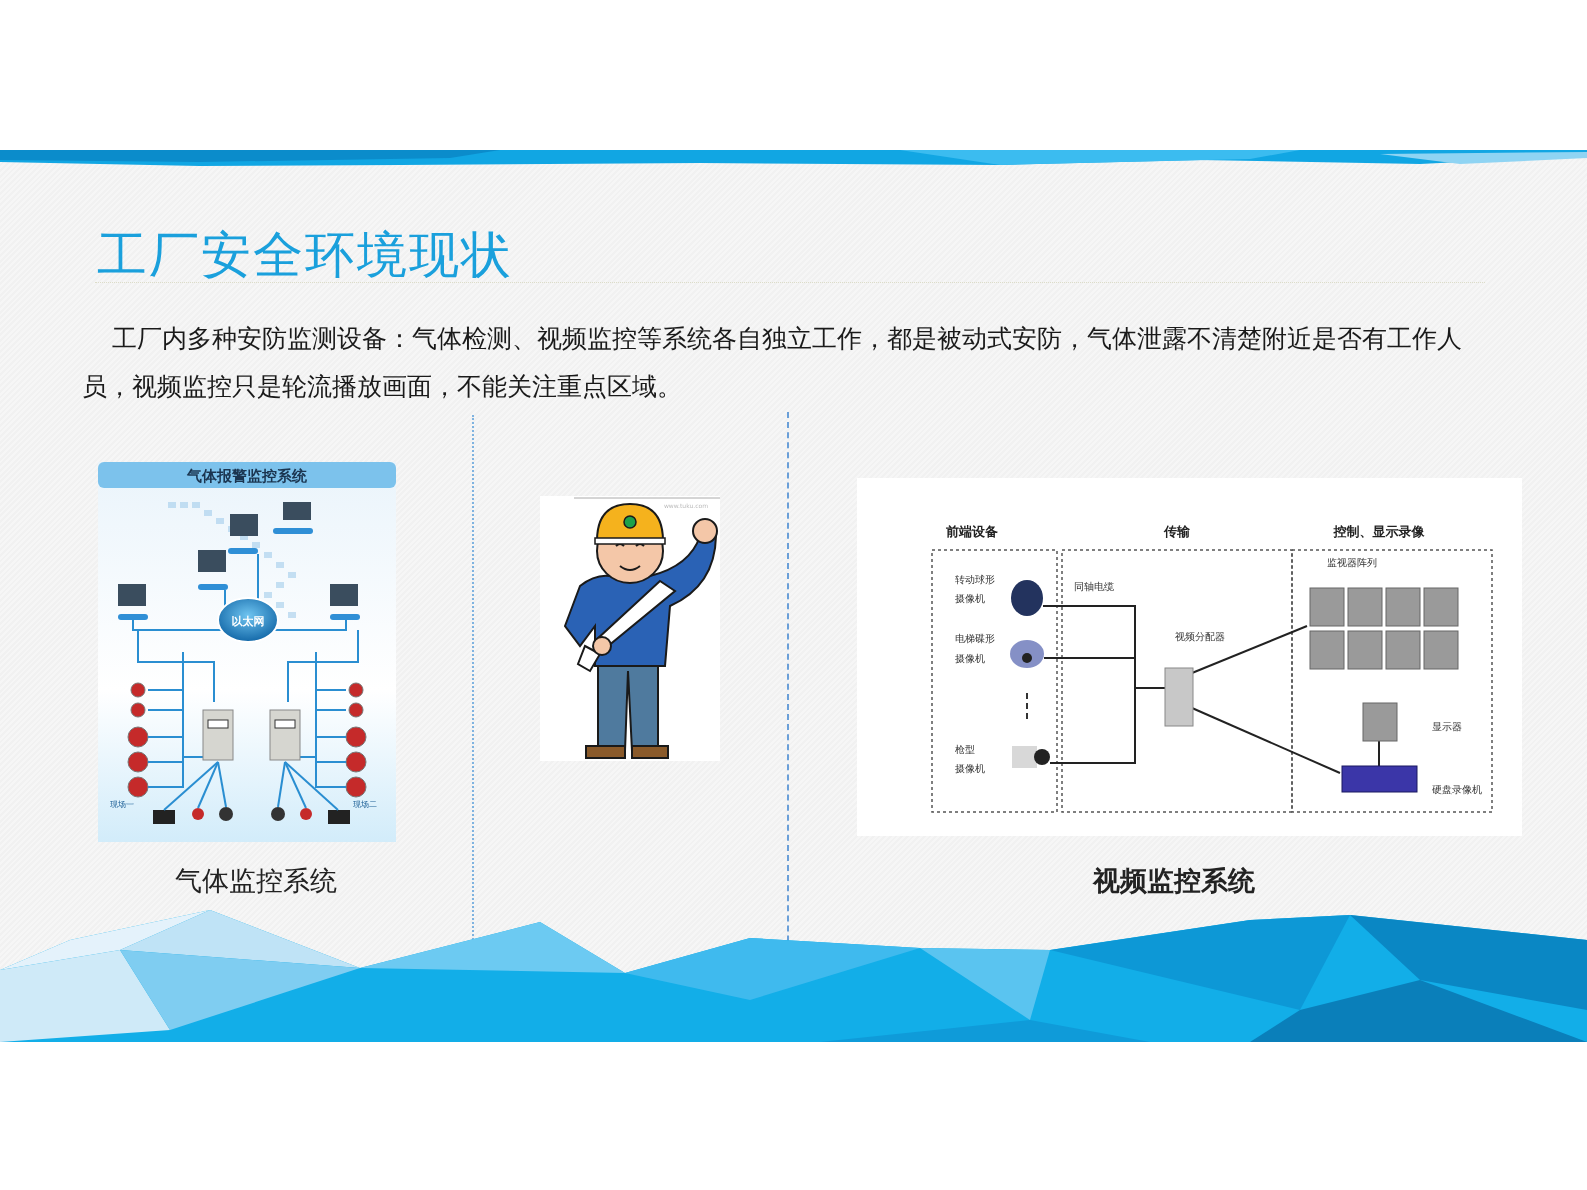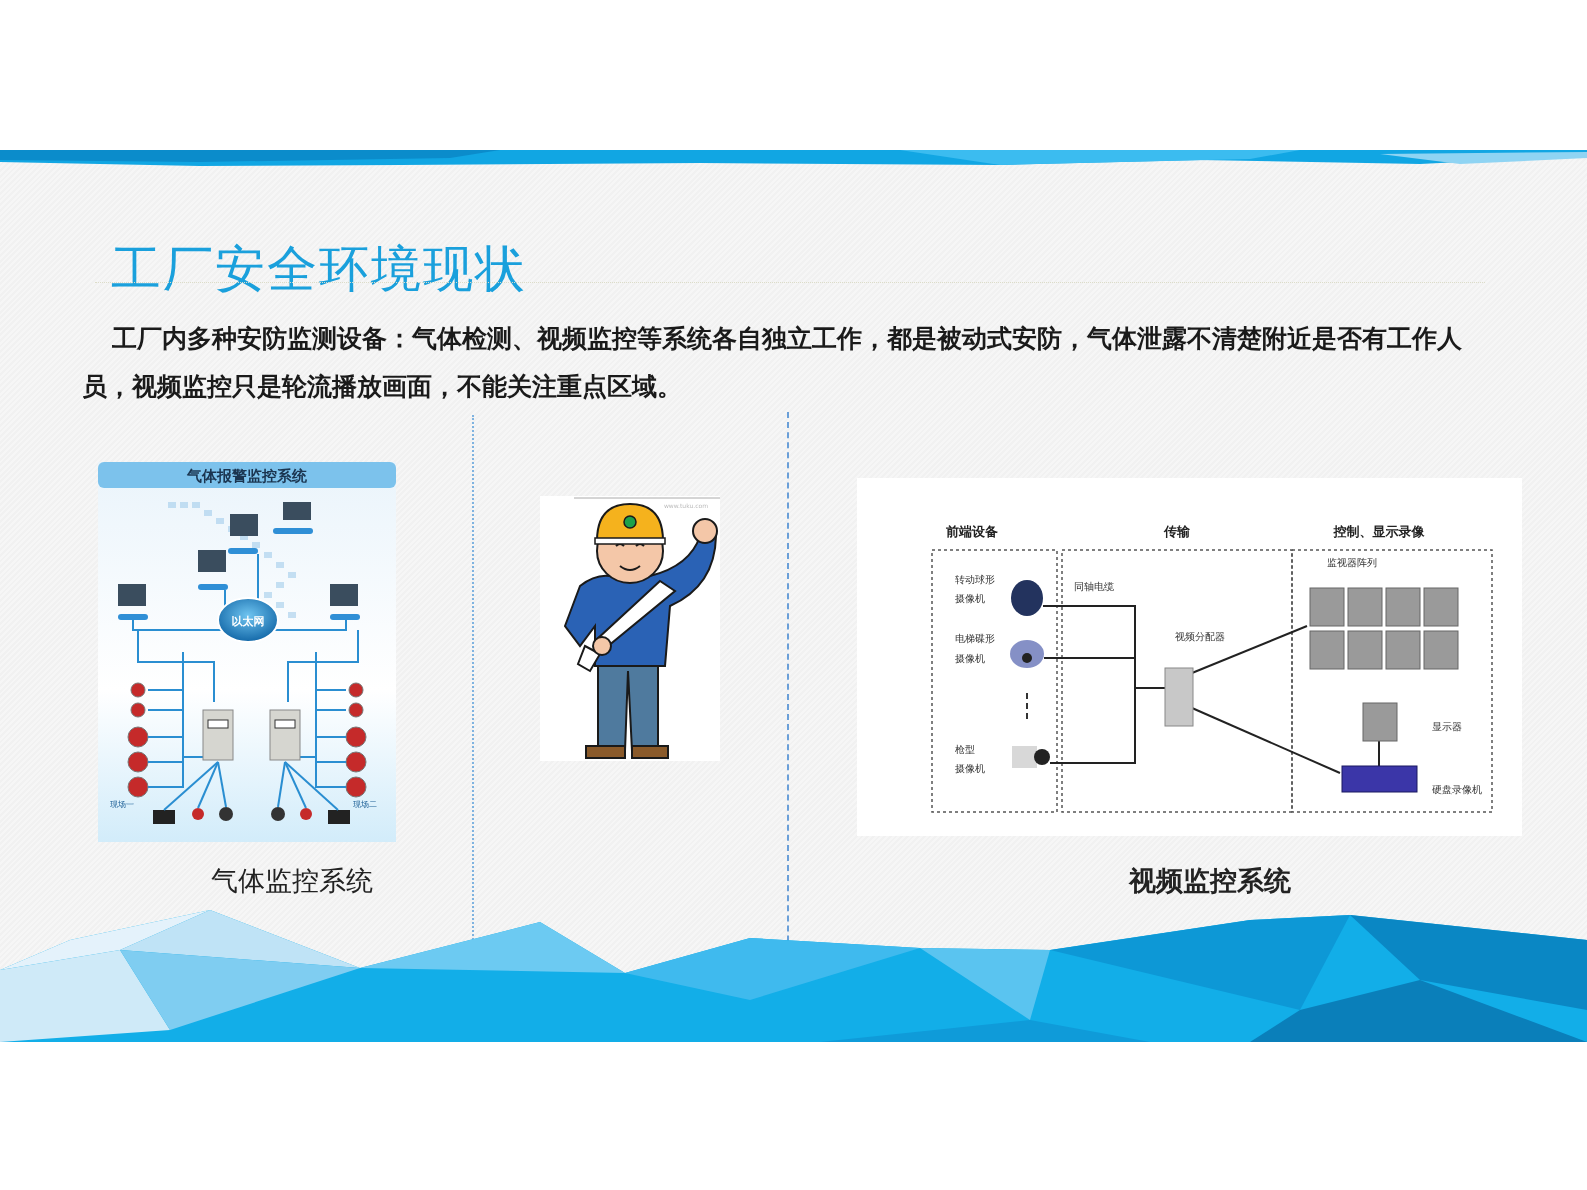--- a/index.html
+++ b/index.html
@@ -1,27 +1,27 @@
 <!DOCTYPE html>
 <html><head>
 <meta charset="utf-8">
 <style>
   html, body { margin:0; padding:0; }
   body { width:1587px; height:1190px; background:#ffffff; position:relative; overflow:hidden; font-family:"DejaVu Sans", sans-serif; }
   .slide { position:absolute; left:0; top:150px; width:1587px; height:892px;
     background: repeating-linear-gradient(135deg, #f6f6f6 0px, #f6f6f6 2px, #f1f1f1 2px, #f1f1f1 4px); overflow:hidden; }
   .top-band { position:absolute; left:0; top:0; width:1587px; height:20px; }
-  .title { position:absolute; left:95px; top:70px; font-family:"DejaVu Serif", serif; font-size:50px; color:#1aa0dc; letter-spacing:2px; margin:16px; font-weight:normal; }
+  .title { position:absolute; left:95px; top:70px; font-family:"DejaVu Serif", serif; font-size:50px; color:#1aa0dc; letter-spacing:2px; margin:2px; font-weight:normal; }
   .title-rule { position:absolute; left:95px; top:132px; width:1390px; border-top:1px dotted #dcdcc8; }
-  .para { position:absolute; left:82px; top:165px; width:1400px; font-size:25px; line-height:48px; color:#1a1a1a; text-indent:30px; margin:0;font-weight:bold; }
+  .para { position:absolute; left:82px; top:165px; width:1400px; font-size:25px; line-height:48px; color:#1a1a1a; text-indent:30px; margin:0; }
   .vdiv { position:absolute; width:0; }
   .vdiv.d1 { left:472px; top:265px; height:605px; border-left:2px dotted #7fb3e0; }
   .vdiv.d2 { left:787px; top:262px; height:600px; border-left:2px dashed #6a9fd8; }
   .img { position:absolute; }
-  .caption { position:absolute; font-family:"DejaVu Serif", serif; font-size:27px; color:#222;margin-left:36px; }
+  .caption { position:absolute; font-family:"DejaVu Serif", serif; font-size:27px; color:#222; }
   .bottom { position:absolute; left:0; top:760px; width:1587px; height:132px; }
 </style>
 </head>
 <body>
 
 <div class="slide">
 
   <svg class="top-band" viewBox="0 0 1587 20" preserveAspectRatio="none">
     <polygon points="0,0 1587,0 1587,6 1500,10 1420,14 1200,10 1000,15 700,13 400,15 200,16 0,12" fill="#11a6e3"></polygon>
     <polygon points="0,0 500,0 450,8 200,12 0,10" fill="#0b8ccb"></polygon>

